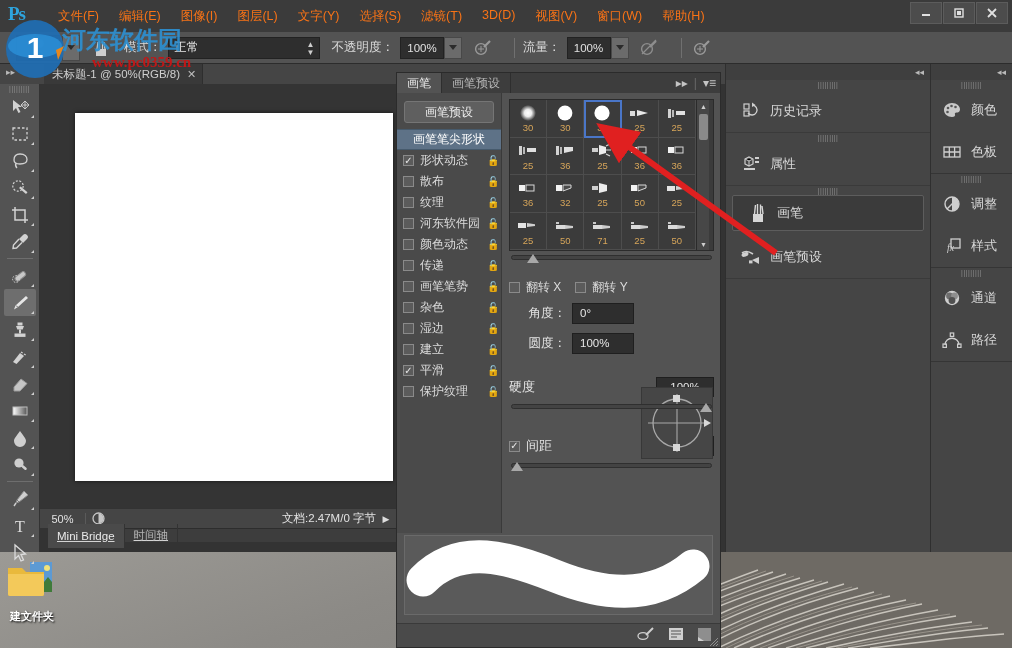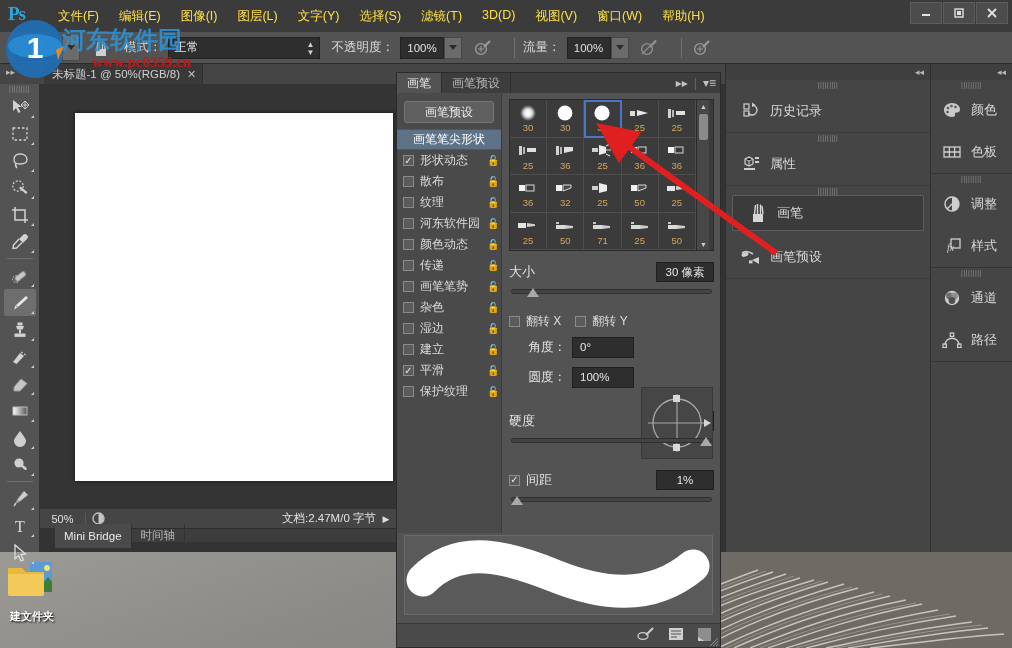--- a/index.html
+++ b/index.html
@@ -11,21 +11,21 @@
     position:relative;
   }
   .app { position:absolute; left:0; top:0; width:1012px; height:552px; background:#333; }
 
   
   .titlebar { position:absolute; left:0; top:0; width:1012px; height:32px; background:#3b3b3b; }
   .ps-logo { position:absolute; left:8px; top:3px; width:34px; height:26px;
              color:#2ea4dd; font-weight:bold; font-size:19px; font-family:"Liberation Serif",serif;
              letter-spacing:-1px; }
   .menubar { position:absolute; left:48px; top:6px; height:22px; display:flex; }
-  .menuitem { padding:2px 10px; font-size:12.5px; color:#fde047; white-space:nowrap; cursor:default; }
+  .menuitem { padding:2px 10px; font-size:12.5px; color:#f97316; white-space:nowrap; cursor:default; }
   .wincontrols { position:absolute; right:4px; top:2px; display:flex; height:22px; }
   .wbtn { width:32px; height:22px; margin-left:1px; background:#4c4c4c;
           border:1px solid #5c5c5c; display:flex; align-items:center; justify-content:center;
           color:#ddd; font-size:12px; }
 
   
   .optionsbar { position:absolute; left:0; top:32px; width:1012px; height:32px;
                 background:#535353; border-bottom:1px solid #2c2c2c; }
   .ob-row { display:flex; align-items:center; height:31px; padding-left:4px; }
   .brush-swatch { position:relative; width:44px; height:26px; background:#3c3c3c;
@@ -78,22 +78,22 @@
 
   
   .statusbar { position:absolute; left:40px; top:508px; width:356px; height:20px;
                background:#454545; display:flex; align-items:center; border-top:1px solid #333; }
   .zoomcell { width:46px; text-align:center; font-size:11px; color:#e2e2e2;
               border-right:1px solid #5a5a5a; }
   .statico { width:24px; display:flex; align-items:center; justify-content:center; }
   .statustext { flex:1; text-align:right; font-size:11.5px; color:#e2e2e2; }
   .statusarrow { width:20px; text-align:center; font-size:9px; color:#ddd; }
 
-  .bottomtabs { position:absolute; left:55px; top:528px; width:356px; height:14px;
-                background:#3d3d3d; display:flex; align-items:center; border-top:1px solid #2d2d2d; }
+  .bottomtabs { position:absolute; left:48px; top:528px; width:356px; height:14px;
+                background:#3d3d3d; display:flex; align-items:center; border-top:1px solid #2d2d2d;text-decoration:underline; }
   .btab { height:24px; padding:0 9px; display:flex; align-items:center; font-size:11.5px;
           color:#b4b4b4; border-right:1px solid #333; }
   .btab.sel { background:#4a4a4a; color:#e8e8e8; }
 
   
   .brushpanel { position:absolute; left:396px; top:72px; width:325px; height:576px;
                 background:#535353; border:1px solid #2b2b2b; z-index:20; }
   .bp-tabs { height:20px; background:#3d3d3d; display:flex; align-items:stretch; position:relative; }
   .bp-tab { padding:0 10px; display:flex; align-items:center; font-size:12px; color:#b8b8b8;
             border-right:1px solid #2e2e2e; }
@@ -917,24 +917,20 @@
             </div>
 
         </div>
         <div class="gridscroll">
           <div class="up">▲</div>
           <div class="thumb"></div>
           <div class="dn">▼</div>
         </div>
       </div>
 
-      <div class="ctlrow" style="justify-content:space-between; margin-top:8px;">
-        <span class="ctl-label">大小</span>
-        <span class="ctl-val">30 像素</span>
-      </div>
       <div class="slider">
         <div class="track"></div>
         <div class="knob" style="left:8%"></div>
       </div>
 
       <div class="ctlrow" style="margin-top:10px">
         <label class="flipbox">
           <span class="cbox"></span>
           <span>翻转 X</span>
         </label>

